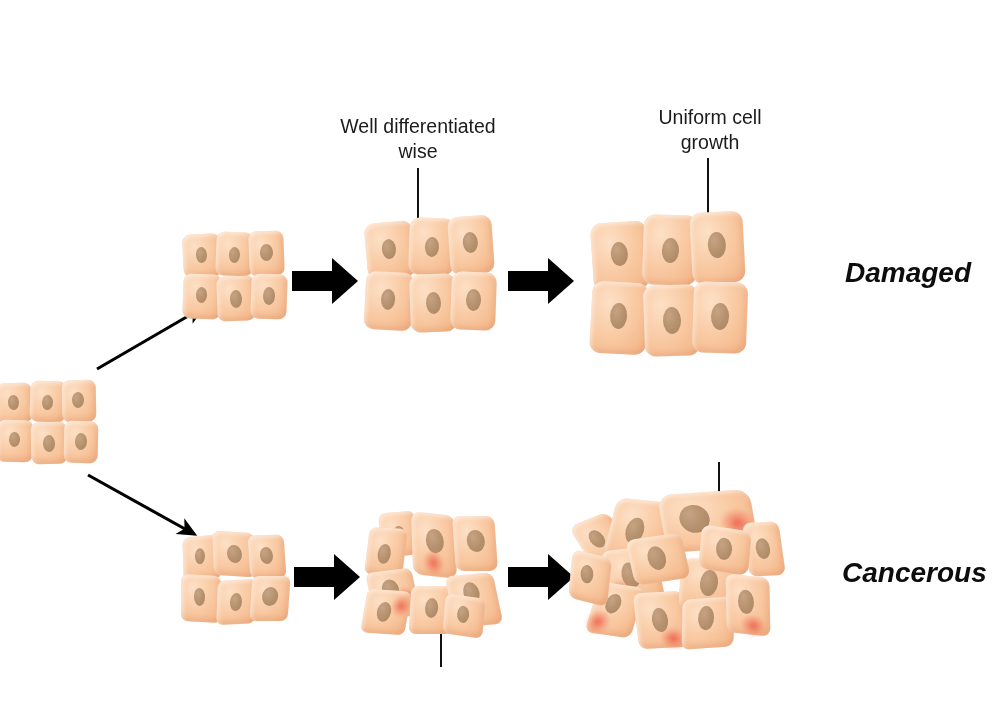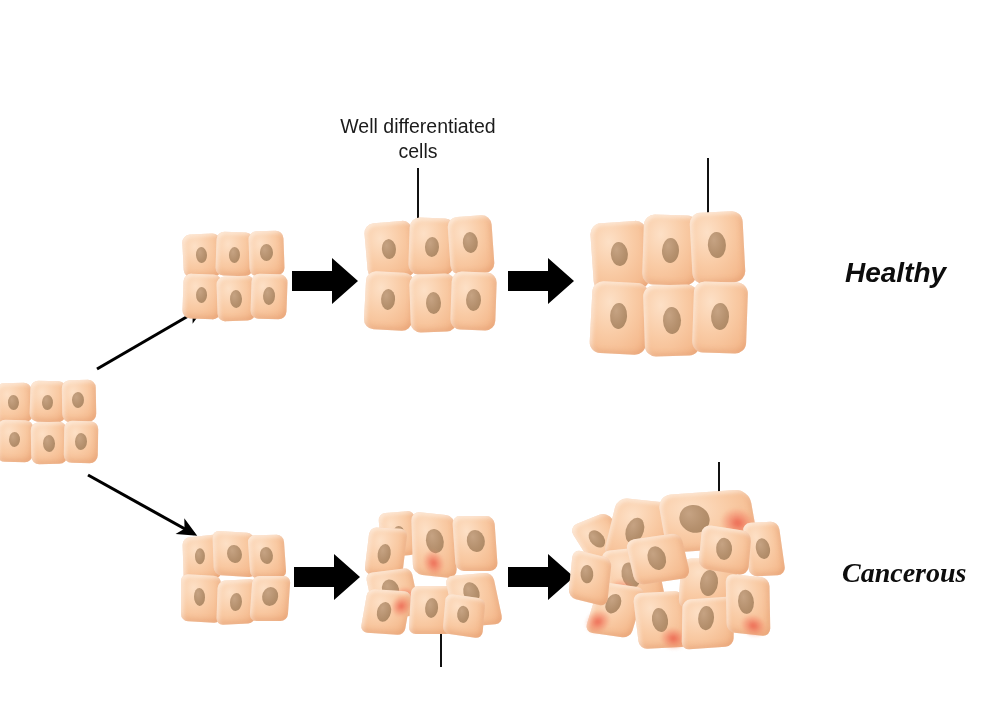--- a/index.html
+++ b/index.html
@@ -107,28 +107,30 @@
     filter: blur(1.4px);
   }
 </style>
 </head>
 <body>
 
 <div id="stage">
 
 
   <div class="callout" style="left:320px; top:114px; width:196px;">Well differentiated
-cells</div>
-
-
-
-
-  <div class="row-label" style="left:845px; top:257px;">Healthy</div>
-
-  <div class="row-label" style="left:842px; top:557px;font-family:Liberation Serif, serif;">Cancerous</div>
+wise</div>
+
+  <div class="callout" style="left:622px; top:105px; width:176px;">Uniform cell
+growth</div>
+
+
+
+  <div class="row-label" style="left:845px; top:257px;">Damaged</div>
+
+  <div class="row-label" style="left:842px; top:557px;">Cancerous</div>
 
   <div class="leader" style="left:417px; top:168px; height:62px;"></div>
   <div class="leader-dot" style="left:414px; top:227px;"></div>
 
   <div class="leader" style="left:707px; top:158px; height:60px;"></div>
   <div class="leader-dot" style="left:704px; top:214px;"></div>
 
   <div class="leader" style="left:718px; top:462px; height:52px;"></div>
   <div class="leader-dot" style="left:715px; top:511px;"></div>
 

